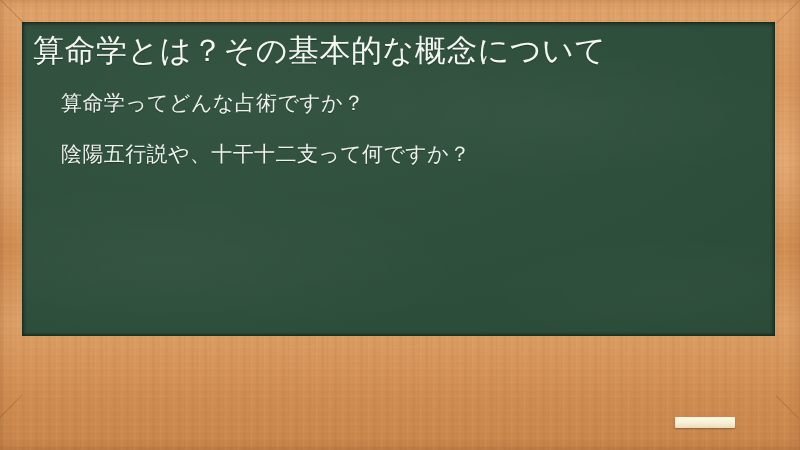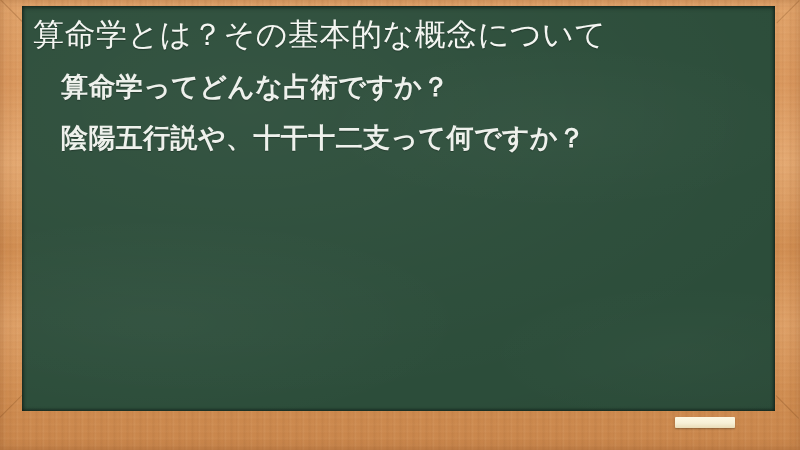--- a/index.html
+++ b/index.html
@@ -81,23 +81,23 @@
   }
   .mitre.tl { left: 0;     top: 0;      height: 32px; transform: rotate(-45deg); }
   .mitre.tr { right: 0;    top: 0;      height: 32px; transform: rotate(45deg); }
   .mitre.bl { left: 0;     bottom: 0;   height: 32px; transform: rotate(-135deg); }
   .mitre.br { right: 0;    bottom: 0;   height: 32px; transform: rotate(135deg); }
 
   
   .board {
     position: absolute;
     left: 22px;
-    top: 6px;
+    top: 22px;
     width: 753px;
-    height: 405px;
+    height: 314px;
     background:
       radial-gradient(130% 120% at 30% 25%,
         rgba(255,255,255,0.045) 0%,
         rgba(255,255,255,0.015) 38%,
         rgba(0,0,0,0.00) 62%,
         rgba(0,0,0,0.07) 100%),
       #2c4d3a;
     box-shadow:
       inset 0 2px 4px rgba(0,0,0,0.38),
       inset 0 -2px 3px rgba(0,0,0,0.25),
@@ -133,23 +133,23 @@
     white-space: pre-wrap;
   }
 
   .qa-list {
     list-style: none;
     margin: 18px 0 0 0;
     padding: 0 0 0 28px;
   }
   .qa-item {
     color: #eef1ec;
-    font-size: 27px;
+    font-size: 21px;
     line-height: 26px;
-    font-weight: 700;
+    font-weight: 400;
     letter-spacing: 0.4px;
     margin-bottom: 25px;
     text-shadow: 0 1px 1px rgba(0,0,0,0.28);
   }
   .qa-item:last-child { margin-bottom: 7px; }
 
   
   .chalk {
     position: absolute;
     left: 675px;

